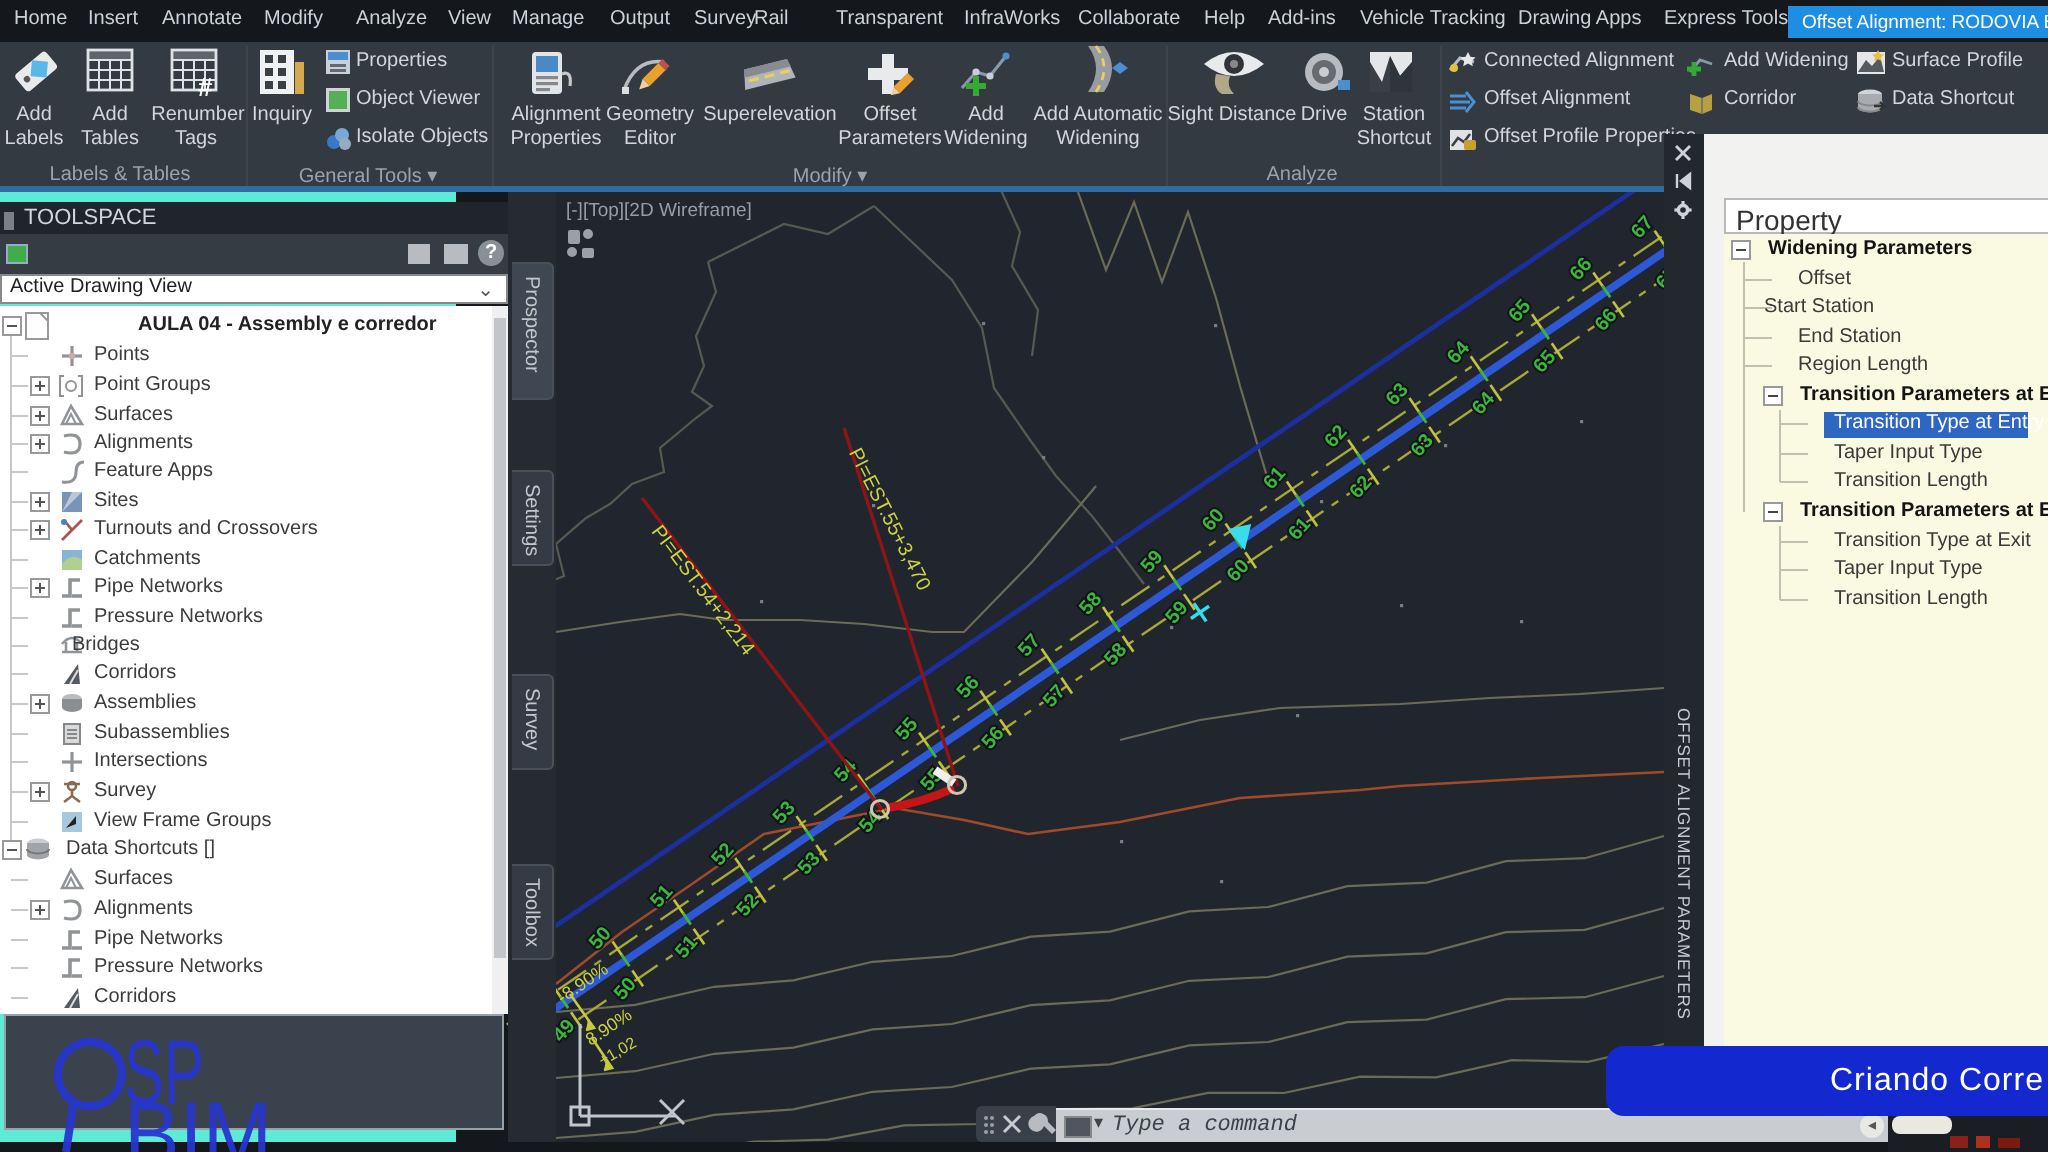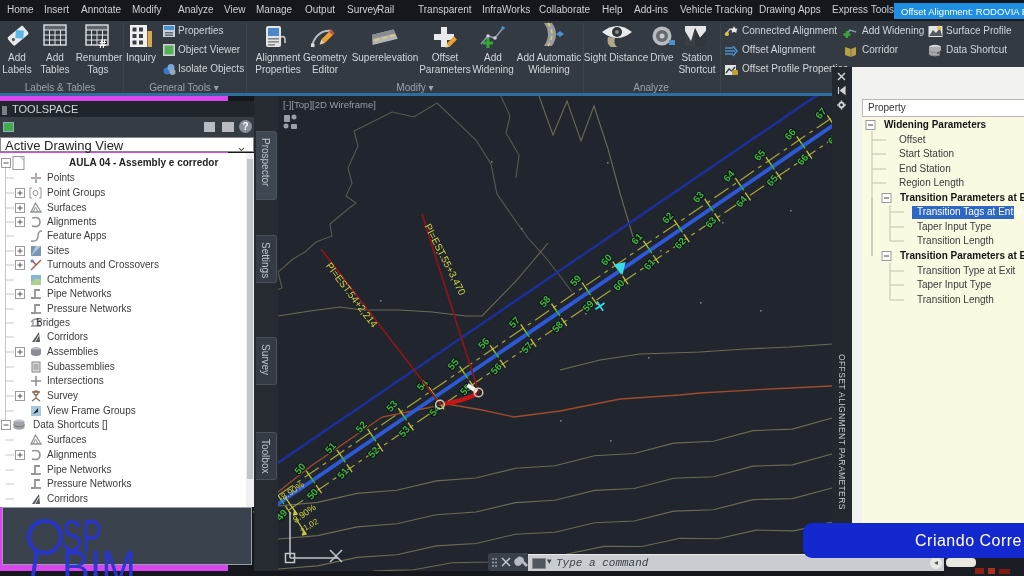--- a/index.html
+++ b/index.html
@@ -5,37 +5,37 @@
 .page { position:relative; width:1024px; height:576px; overflow:hidden; }
 .abs { position:absolute; }
 .menubar { position:absolute; left:0; top:0; width:100%; height:24px; background:#14181d; border-bottom:2px solid #2a6da8; z-index:5; }
 .mi { position:absolute; top:4px; font-size:10px; color:#ccd1d6; white-space:nowrap; }
 .bluetab { position:absolute; left:894px; top:3px; width:132px; height:16px; background:#1d8ee2; color:#fff; font-size:9.5px; padding:2.5px 0 0 7px; white-space:nowrap; overflow:hidden; z-index:6; }
 .ribbon { position:absolute; left:0; top:21px; width:100%; height:75px; background:#333a42; border-bottom:3px solid #2e6e9e; z-index:5; }
 .rl { position:absolute; transform:translateX(-50%); font-size:10px; color:#d2d6da; white-space:nowrap; }
 .rs { position:absolute; font-size:10px; color:#d2d6da; white-space:nowrap; }
 .rg { position:absolute; top:61px; transform:translateX(-50%); font-size:10px; color:#9aa2ab; white-space:nowrap; }
 .rdiv { position:absolute; top:2px; width:1px; height:70px; background:#272d34; border-right:1px solid #3d444d; }
-.toolspace { position:absolute; left:0; top:96px; width:228px; height:480px; z-index:6; background:#d946ef; }
+.toolspace { position:absolute; left:0; top:96px; width:228px; height:480px; z-index:6; background:#5eead4; }
 .tstitle { position:absolute; left:0; top:5px; width:254px; height:16px; background:#20252c; color:#d2d6da; font-size:11px; padding-top:2px; }
 .tsbar { position:absolute; left:0; top:21px; width:254px; height:20px; background:#363c44; }
 .qm { position:absolute; left:239px; top:3px; width:13px; height:13px; border-radius:7px; background:#8a9098; color:#fff; font-size:10px; font-weight:bold; text-align:center; line-height:13px; }
-.tscombo { position:absolute; left:0; top:41px; width:254px; height:15px; background:#fff; border:1px solid #888; color:#222; font-size:13px; padding-left:4px; }
+.tscombo { position:absolute; left:0; top:41px; width:254px; height:15px; background:#fff; border:1px solid #888; color:#222; font-size:10px; padding-left:4px; }
 .tstree { position:absolute; left:0; top:57px; width:254px; height:354px; background:#fff; overflow:hidden; }
 .ti { position:absolute; font-size:10px; color:#3c3c3c; white-space:nowrap; }
 .ti.b { font-weight:bold; color:#222;margin-left:36px; }
 .logopanel { position:absolute; left:2px; top:411px; width:250px; height:58px; background:#3a424e; border:1px solid #98a0a8; }
 .tabstrip { position:absolute; left:254px; top:96px; width:24px; height:480px; background:#262b32; z-index:6; }
 .vtab { position:absolute; left:2px; width:21px; background:#343b45; border:1px solid #49505a; border-left:none; border-radius:0 3px 3px 0; }
 .vtab span { position:absolute; left:4px; top:6px; writing-mode:vertical-rl; font-size:10px; color:#c2c7cd; white-space:nowrap; }
 .vtab.act { background:#3f4753; }
 .pstrip { position:absolute; left:832px; top:67px; width:20px; height:504px; background:#23272e; z-index:7; }
 .vparam { position:absolute; left:5px; top:287px; writing-mode:vertical-rl; font-size:8.5px; letter-spacing:0.4px; color:#c8ccd2; white-space:nowrap; }
 .palette { position:absolute; left:852px; top:67px; width:172px; height:489px; background:#f2f2f0; z-index:7; }
-.prophead { position:absolute; left:10px; top:32px; width:162px; height:18px; background:#fff; border:1px solid #b9b9b9; border-right:none; color:#333; font-size:10px; padding:2px 0 0 5px; }
+.prophead { position:absolute; left:10px; top:32px; width:162px; height:18px; background:#fff; border:1px solid #b9b9b9; border-right:none; color:#333; font-size:14px; padding:2px 0 0 5px; }
 .cream { position:absolute; left:10px; top:50px; width:162px; height:439px; background:#fafae3; }
 .hl { position:absolute; left:60px; top:139px; width:102px; height:13px; background:#2e66c4; }
 .pi { position:absolute; font-size:10px; color:#3a3a3a; white-space:nowrap; }
 .pi.b { font-weight:bold; color:#141414; }
 .pi.w { color:#fff; }
 .cmdleft { position:absolute; left:488px; top:553px; width:40px; height:18px; background:#3a404a; border-radius:3px 0 0 3px; z-index:8; }
 .cmdinput { position:absolute; left:528px; top:554px; width:416px; height:17px; background:#c9ccd1; border-top:1px solid #e8eaec; z-index:8; }
 .cmdtext { position:absolute; left:28px; top:1.5px; font-family:"Liberation Mono", monospace; font-style:italic; font-size:11px; color:#3c424a; }
 .botstrip { position:absolute; left:0; top:571px; width:1024px; height:5px; background:#14171c; z-index:8; }
 .botright { position:absolute; left:944px; top:556px; width:80px; height:20px; background:#1a1e24; z-index:9; }
@@ -635,25 +635,25 @@
         <rect x="14" y="53.5" width="9" height="9" fill="#fff" stroke="#999"></rect>
         <line x1="16" y1="58" x2="21" y2="58" stroke="#444"></line>
         <rect x="30" y="126.5" width="9" height="9" fill="#fff" stroke="#999"></rect>
         <line x1="32" y1="131" x2="37" y2="131" stroke="#444"></line>
         <rect x="30" y="184.5" width="9" height="9" fill="#fff" stroke="#999"></rect>
         <line x1="32" y1="189" x2="37" y2="189" stroke="#444"></line>
       </svg>
       <div class="hl"></div>
       <span class="pi b" style="left:32px;top:51.5px">Widening Parameters</span>
       <span class="pi" style="left:47px;top:66.5px">Offset</span>
-      <span class="pi" style="left:47px;top:80.5px">Start Station</span>
+      <span class="pi" style="left:30px;top:80.5px">Start Station</span>
       <span class="pi" style="left:47px;top:95.5px">End Station</span>
       <span class="pi" style="left:47px;top:109.5px">Region Length</span>
       <span class="pi b" style="left:48px;top:124.5px">Transition Parameters at Entry</span>
-      <span class="pi w" style="left:65px;top:138.5px">Transition Tags at Entry</span>
+      <span class="pi w" style="left:65px;top:138.5px">Transition Type at Entry</span>
       <span class="pi" style="left:65px;top:153.5px">Taper Input Type</span>
       <span class="pi" style="left:65px;top:167.5px">Transition Length</span>
       <span class="pi b" style="left:48px;top:182.5px">Transition Parameters at Exit</span>
       <span class="pi" style="left:65px;top:197.5px">Transition Type at Exit</span>
       <span class="pi" style="left:65px;top:211.5px">Taper Input Type</span>
       <span class="pi" style="left:65px;top:226.5px">Transition Length</span>
     </div>
 <div class="cmdleft">
       <svg width="38" height="17" viewBox="0 0 38 17" style="position:absolute;left:2px;top:1px">
         <g fill="#9aa0a8">

